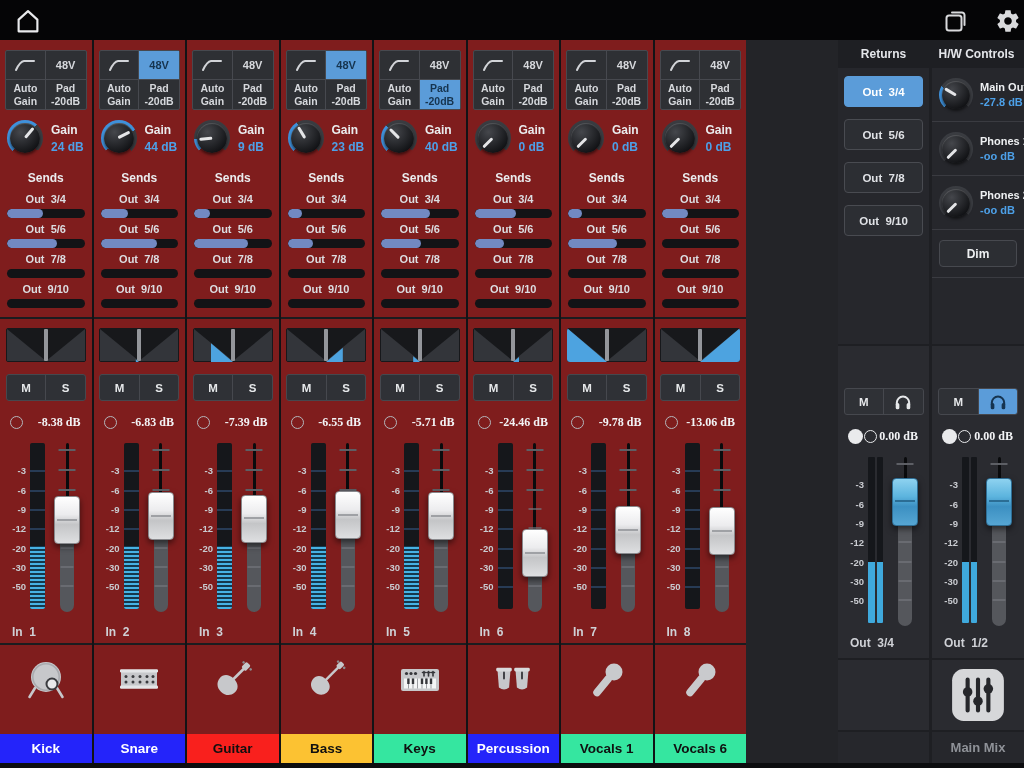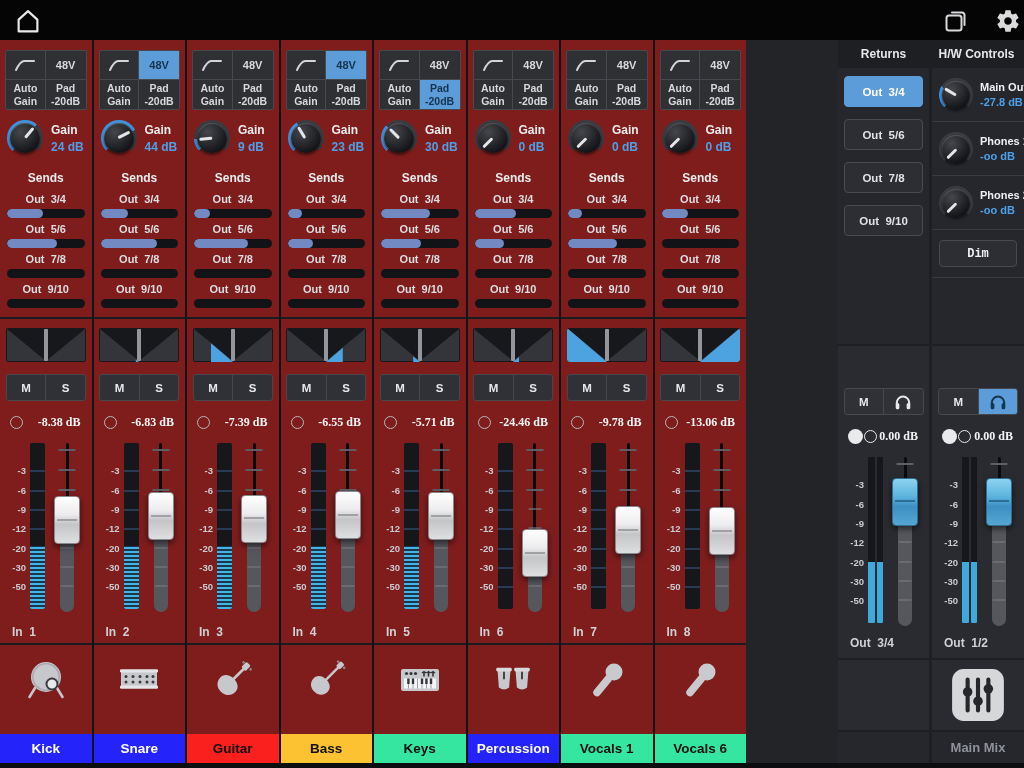--- a/index.html
+++ b/index.html
@@ -101,21 +101,21 @@
 
   .returns-box { padding-top:8px; }
   .ret-btn { width:79px; height:31px; margin:0 auto 12px; display:flex; align-items:center; justify-content:center; border-radius:4px; background:#2c2e33; border:1px solid #494b51; font-size:11.5px; color:#e0e2e6; white-space:pre; cursor:pointer; }
   .ret-btn.active { background:#5b9cd9; border-color:#5b9cd9; color:#ffffff; }
 
   .hw-row { height:54px; border-bottom:1px solid #3a3b41; display:flex; align-items:center; padding:0 4px 0 7px; }
   .hw-row .knob { width:34px; height:34px; flex:0 0 34px; }
   .hw-text { margin-left:7px; min-width:0; }
   .hw-label { font-size:11px; color:#eef0f2; white-space:nowrap; }
   .hw-value { font-size:11px; color:#4da0e8; margin-top:3px; white-space:pre; }
-  .hw-dimbox { height:48px; border-bottom:1px solid #3a3b41; display:flex; align-items:center; justify-content:center;font-family:Liberation Mono, monospace; }
+  .hw-dimbox { height:48px; border-bottom:1px solid #3a3b41; display:flex; align-items:center; justify-content:center; }
   .dim-btn { width:78px; height:27px; display:flex; align-items:center; justify-content:center; background:#2c2e33; border:1px solid #47494f; border-radius:4px; font-size:12px; color:#eef0f2; cursor:pointer; }
   .hw-speakers { padding-top:9px; text-align:center; }
   .spk-label { font-size:11.5px; color:#d8dade; }
   .spk-btns { margin-top:7px; display:flex; justify-content:center; gap:5px; }
   .spk-btn { width:38px; height:26px; display:flex; align-items:center; justify-content:center; background:#313338; border-radius:3px; font-size:11px; color:#8e9196; cursor:pointer; }
 
   .mon-ms { margin-top:42px; }
   .bal-row { display:flex; align-items:center; justify-content:space-between; padding:0 11px 0 10px; margin-top:12px; height:18px; flex:0 0 18px; }
   .tgl { position:relative; width:29px; height:15px; cursor:pointer; }
   .tgl .c2 { position:absolute; right:0; top:1px; width:13px; height:13px; border:1.5px solid #e9eaec; border-radius:50%; }
@@ -600,21 +600,21 @@
         </svg>
       </div>
       <div class="pcell">48V</div>
       <div class="pcell two">Auto Gain</div>
       <div class="pcell two active">Pad -20dB</div>
     </div>
     <div class="gain-row">
       <div class="knob" style="--arc: 90deg; --ptr: 135deg;"></div>
       <div class="gain-text">
         <div class="gain-label">Gain</div>
-        <div class="gain-value">30 dB</div>
+        <div class="gain-value">40 dB</div>
       </div>
     </div>
     <div class="sends-header">Sends</div>
     <div class="sends">
         <div class="send">
           <div class="send-label">Out  3/4</div>
           <div class="send-slider">
             <div class="send-fill" style="width: 63%;"></div>
           </div>
         </div>

